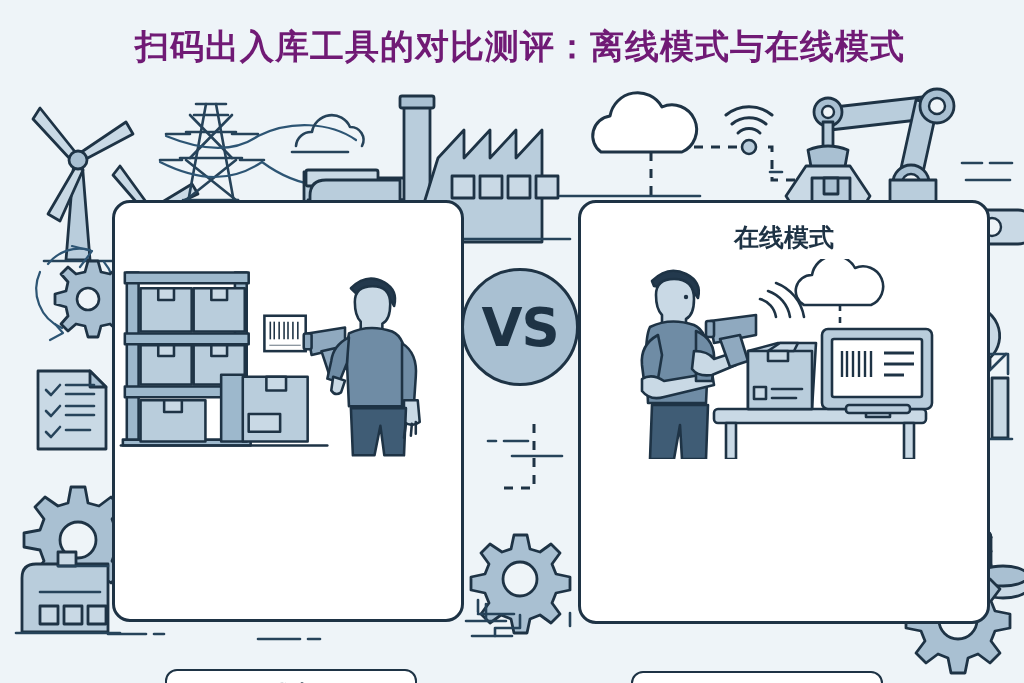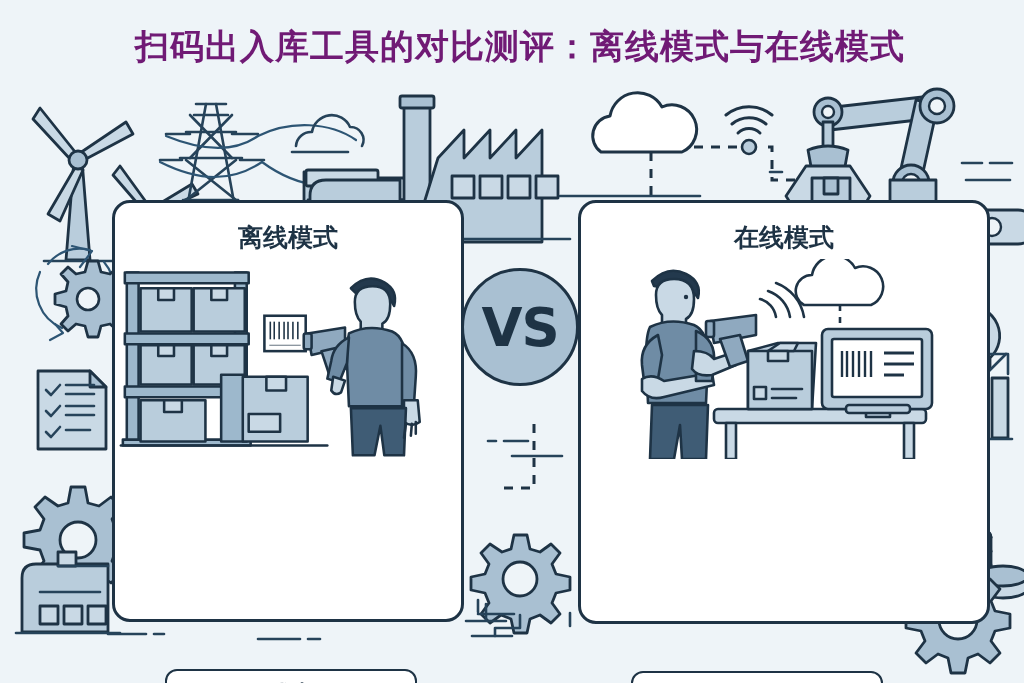--- a/index.html
+++ b/index.html
@@ -311,21 +311,20 @@
 
     <g>
       <path class="fl3" d="M938 588 l10 -3 l3 -15 h14 l3 15 l10 3 l12 -9 l10 10 l-9 12 l4 10 l15 3 v14 l-15 3 l-4 10 l9 12 l-10 10 l-12 -9 l-10 4 l-3 15 h-14 l-3 -15 l-10 -4 l-12 9 l-10 -10 l9 -12 l-4 -10 l-15 -3 v-14 l15 -3 l4 -10 l-9 -12 l10 -10 z"></path>
       <circle cx="958" cy="620" r="19" fill="#eef4f8" stroke="#1e3345" stroke-width="2.8"></circle>
     </g>
   </svg>
 
   <div class="title">扫码出入库工具的对比测评：离线模式与在线模式</div>
 
   <div class="card" id="card-left">
-    <div class="card-title">离线模式</div>
 
     <svg class="illus" viewBox="0 0 352 200">
       <defs>
         <style>
           .i-ink  { stroke:#1e3345; stroke-width:2.6; fill:none; stroke-linecap:round; stroke-linejoin:round; }
           .i-box  { fill:#b9cddc; stroke:#1e3345; stroke-width:2.6; stroke-linejoin:round; }
           .i-box2 { fill:#c9d9e5; stroke:#1e3345; stroke-width:2.6; stroke-linejoin:round; }
           .i-rack { fill:#9db8cc; stroke:#1e3345; stroke-width:2.6; stroke-linejoin:round; }
           .i-skin { fill:#c9d9e5; stroke:#1e3345; stroke-width:2.6; stroke-linejoin:round; }
           .i-shirt{ fill:#6f8ca5; stroke:#1e3345; stroke-width:2.6; stroke-linejoin:round; }

